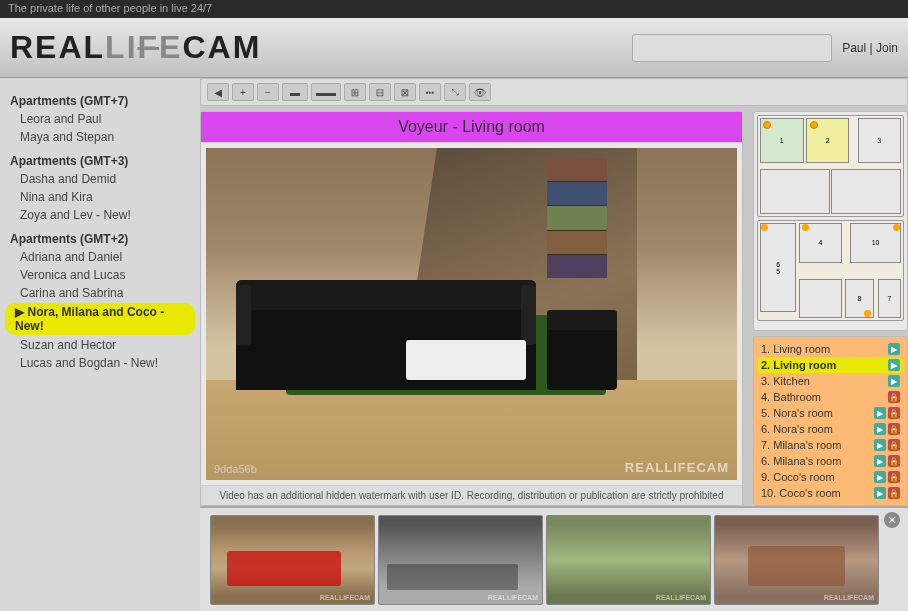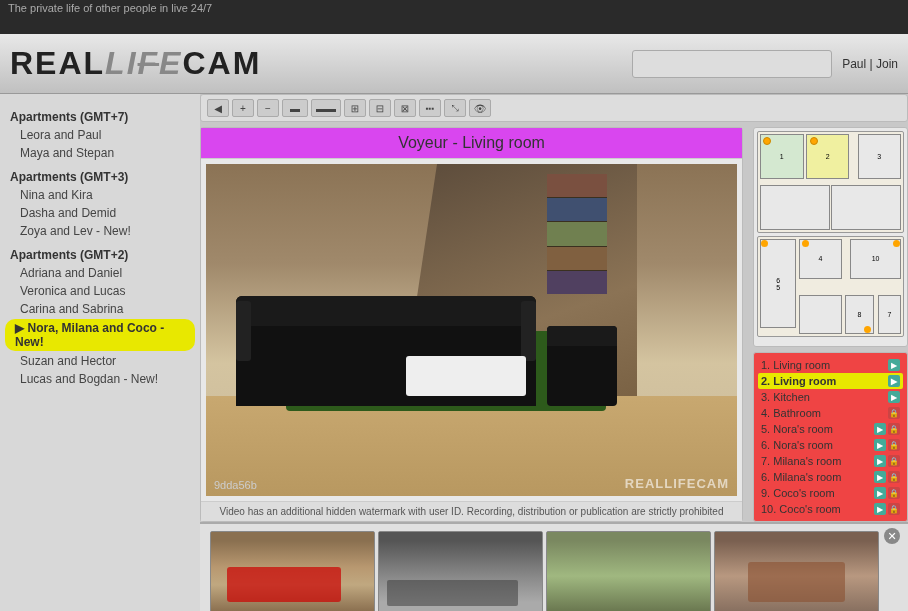--- a/index.html
+++ b/index.html
@@ -4,21 +4,21 @@
   <style>
     * { margin: 0; padding: 0; box-sizing: border-box; }
     body { width: 908px; height: 611px; background: #c8c8c8; font-family: Arial, sans-serif; font-size: 12px; overflow: hidden; }
 
     
     .top-banner {
       background: #2a2a2a;
       color: #aaa;
       font-size: 11px;
       padding: 2px 8px;
-      height: 34px;
+      height: 18px;
     }
 
     
     .header {
       background: linear-gradient(to bottom, #e8e8e8, #c0c0c0);
       height: 60px;
       display: flex;
       align-items: center;
       justify-content: space-between;
       padding: 0 10px;
@@ -26,21 +26,21 @@
     }
 
     .logo {
       font-size: 32px;
       font-weight: bold;
       color: #222;
       letter-spacing: 2px;
       font-family: 'Arial Black', sans-serif;
       text-transform: uppercase;
     }
-    .logo span.life { color: #888; font-style: italic; }
+    .logo span.life { color: #888; }
 
     .header-right {
       display: flex;
       align-items: center;
       gap: 10px;
     }
     .search-box {
       width: 200px;
       height: 28px;
       background: #ddd;
@@ -212,21 +212,21 @@
       width: 100%;
       height: 48%;
       background: #f0ece0;
       border: 1px solid #999;
       margin-top: 2%;
       position: relative;
       border-radius: 2px;
     }
 
     .camera-list {
-      background: #ef4444;
+      background: #fdba74;
       border: 1px solid #bbb;
       border-radius: 3px;
       padding: 4px;
       flex: 1;
       overflow-y: auto;
     }
 
     .camera-item {
       display: flex;
       align-items: center;
@@ -369,22 +369,22 @@
 
 <div class="main-layout">
 
   <div class="sidebar">
 
     <div class="sidebar-group-title">Apartments (GMT+7)</div>
     <div class="sidebar-item">Leora and Paul</div>
     <div class="sidebar-item">Maya and Stepan</div>
 
     <div class="sidebar-group-title">Apartments (GMT+3)</div>
+    <div class="sidebar-item">Dasha and Demid</div>
     <div class="sidebar-item">Nina and Kira</div>
-    <div class="sidebar-item">Dasha and Demid</div>
     <div class="sidebar-item">Zoya and Lev - New!</div>
 
     <div class="sidebar-group-title">Apartments (GMT+2)</div>
     <div class="sidebar-item">Adriana and Daniel</div>
     <div class="sidebar-item">Veronica and Lucas</div>
 
     <div class="sidebar-item">Carina and Sabrina</div>
     <div class="sidebar-item active">
       ▶ <span>Nora, Milana and Coco - New!</span>
     </div>

